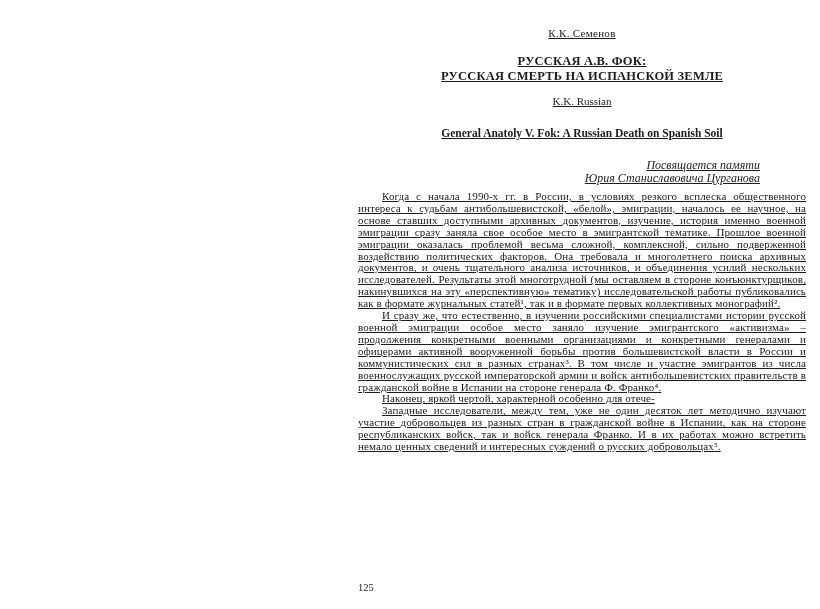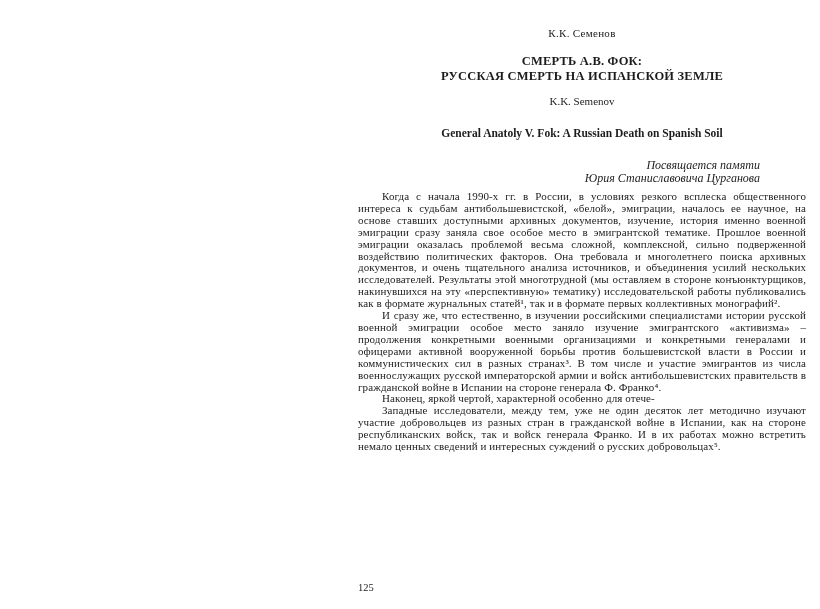--- a/index.html
+++ b/index.html
@@ -14,20 +14,21 @@
     background: #ffffff;
     color: #1c1c1c;
     font-family: "Liberation Serif", "DejaVu Serif", serif;
     overflow: hidden;
   }
   .column {
     position: absolute;
     left: 358px;
     top: 0;
     width: 448px;
+    text-decoration: underline;
   }
   .author-ru {
     margin-top: 27px;
     text-align: center;
     font-size: 11px;
     letter-spacing: 0.3px;
   }
   .title-ru {
     margin-top: 15px;
     text-align: center;
@@ -77,25 +78,25 @@
 </style>
 </head>
 <body>
 
 <div class="page">
   <div class="column">
 
     <div class="author-ru">К.К. Семенов</div>
 
     <div class="title-ru">
-      <div>СМЕРТЬ А.В. ФОК:</div>
+      <div>РУССКАЯ А.В. ФОК:</div>
       <div>РУССКАЯ СМЕРТЬ НА ИСПАНСКОЙ ЗЕМЛЕ</div>
     </div>
 
-    <div class="author-en">K.K. Semenov</div>
+    <div class="author-en">K.K. Russian</div>
 
     <div class="title-en">General Anatoly V. Fok: A Russian Death on Spanish Soil</div>
 
     <div class="dedication">
       <div>Посвящается памяти</div>
       <div>Юрия Станиславовича Цурганова</div>
     </div>
 
     <div class="body-text">
       <p>Когда с начала 1990-х гг. в России, в условиях резкого всплеска общественного интереса к судьбам антибольшевистской, «белой», эмиграции, началось ее научное, на основе ставших доступными архивных документов, изучение, история именно военной эмиграции сразу заняла свое особое место в эмигрантской тематике. Прошлое военной эмиграции оказалась проблемой весьма сложной, комплексной, сильно подверженной воздействию политических факторов. Она требовала и многолетнего поиска архивных документов, и очень тщательного анализа источников, и объединения усилий нескольких исследователей. Результаты этой многотрудной (мы оставляем в стороне конъюнктурщиков, накинувшихся на эту «перспективную» тематику) исследовательской работы публиковались как в формате журнальных статей¹, так и в формате первых коллективных монографий².</p>

